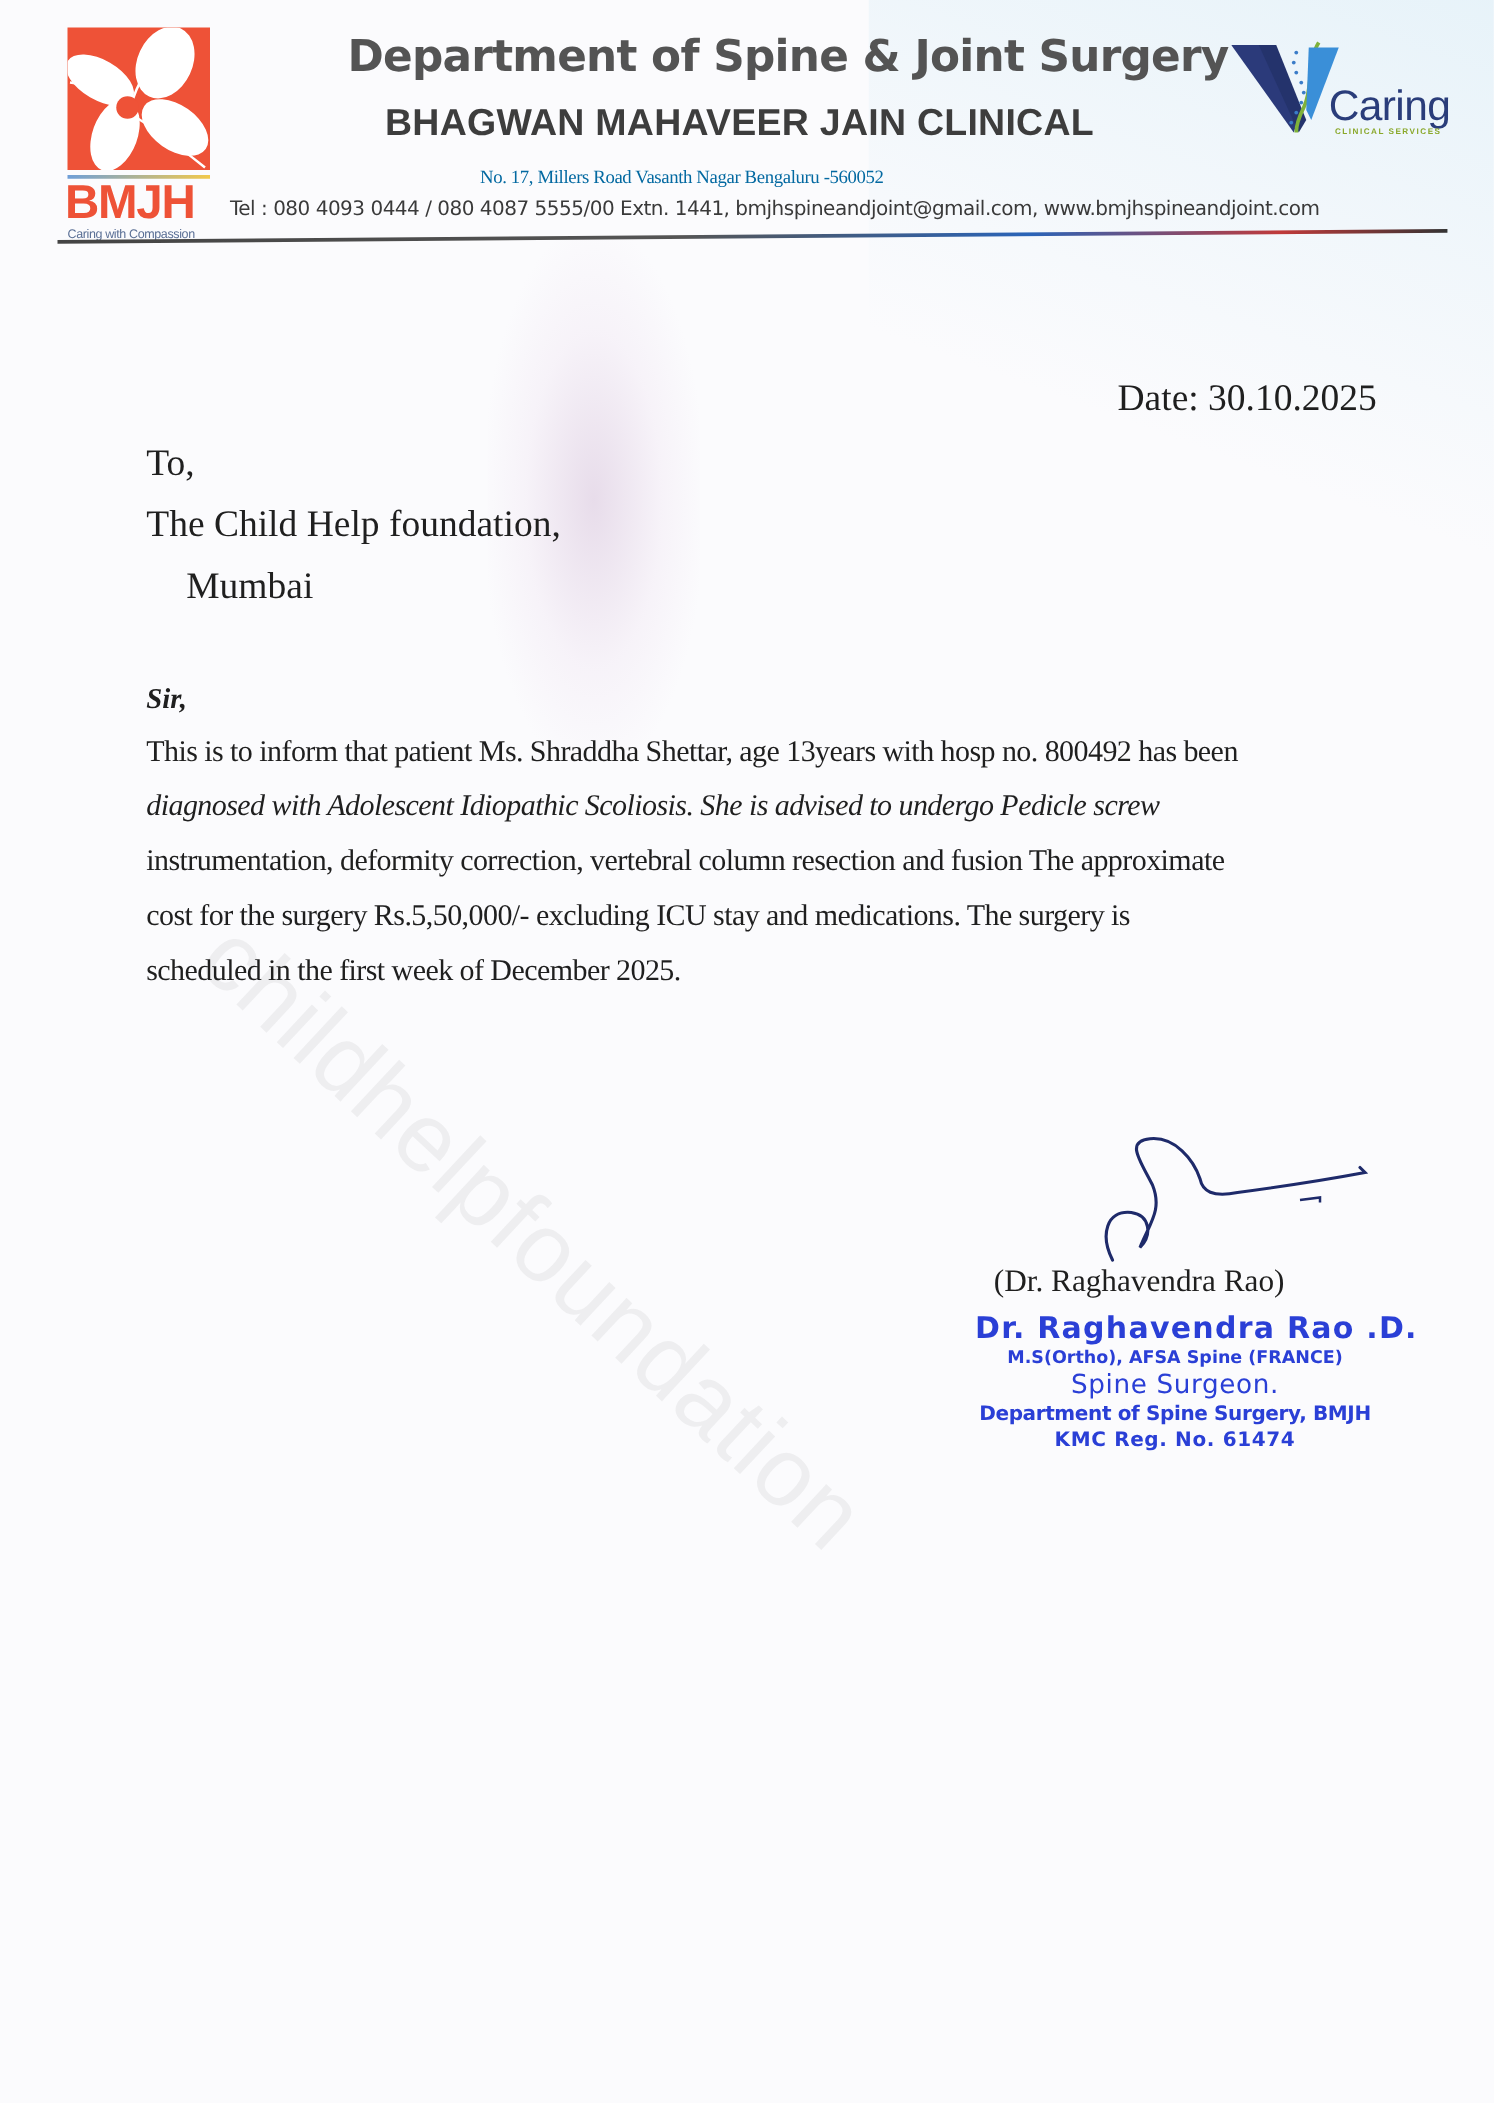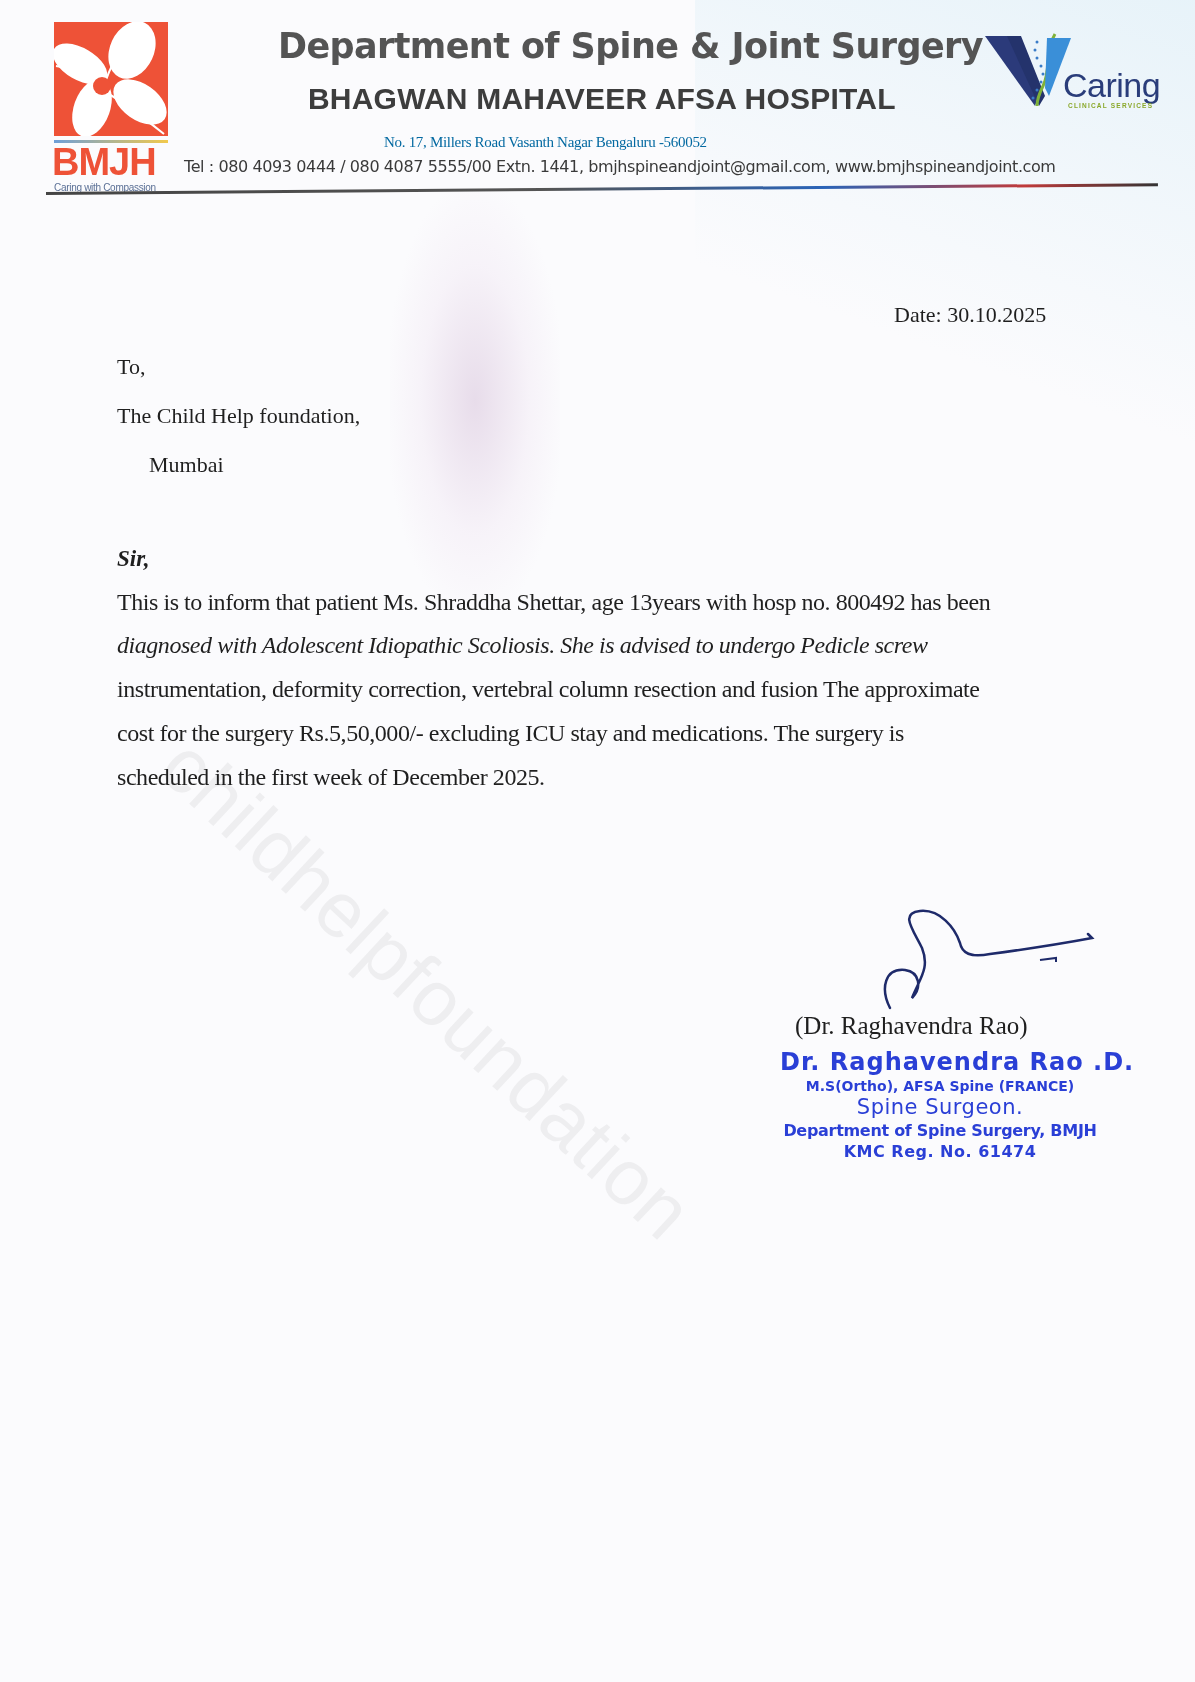--- a/index.html
+++ b/index.html
@@ -85,21 +85,21 @@
       font-family: "Liberation Sans", sans-serif;
       font-size: 34px; color: #2a3d7a; letter-spacing: -0.5px;
     }
     .logo-vitus .vitus-sub {
       position: absolute; left: 83px; top: 72px;
       font-family: "Liberation Sans", sans-serif; font-weight: bold;
       font-size: 6.5px; color: #8aa82a; letter-spacing: 1.2px;
     }
 
     
-    .txt { position: absolute; font-size: 22px; white-space: nowrap; color: #1f1f1f; }
+    .txt { position: absolute; font-size: 30px; white-space: nowrap; color: #1f1f1f; }
     .date { left: 894px; top: 302px; }
     .to { left: 117px; top: 354px; }
     .recipient { left: 117px; top: 403px; }
     .city { left: 117px; top: 452px; margin-left: 32px; }
     .salutation { left: 117px; top: 546px; font-weight: bold; font-size: 23px; font-style: italic; }
     .para-line { left: 117px; font-size: 24px; letter-spacing: -0.45px; }
 
     
     .signature-svg { position: absolute; left: 860px; top: 908px; width: 240px; height: 110px; }
     .signer { left: 795px; top: 982px; font-size: 25px; margin-top: 30px; }
@@ -135,21 +135,21 @@
       </g>
       <circle cx="48" cy="64" r="9" fill="#ee5237"></circle>
     </svg>
   </div>
   <div class="stripe"></div>
   <div class="letters">BMJH</div>
   <div class="tagline">Caring with Compassion</div>
 </div>
 
 <div class="dept-title">Department of Spine &amp; Joint Surgery</div>
-<div class="hosp-title">BHAGWAN MAHAVEER AFSA HOSPITAL</div>
+<div class="hosp-title">BHAGWAN MAHAVEER JAIN CLINICAL</div>
 <div class="address">No. 17, Millers Road  Vasanth Nagar  Bengaluru  -560052</div>
 <div class="contact">Tel : 080 4093 0444 / 080 4087 5555/00  Extn. 1441, bmjhspineandjoint@gmail.com, www.bmjhspineandjoint.com</div>
 <div class="header-rule"></div>
 
 <div class="logo-vitus">
   <svg width="110" height="85" viewBox="0 0 110 85" style="position:absolute;left:0;top:0;">
     <path d="M0 6 L34 6 L56 58 L50 76 Z" fill="#2b3a7a"></path>
     <path d="M22 6 L36 6 L60 66 L54 76 Z" fill="#24336c"></path>
     <path d="M70 4 C 60 20, 66 40, 58 56 C 54 64, 52 70, 52 76" stroke="#7fb23a" stroke-width="3" fill="none"></path>
     <path d="M62 8 L86 8 L64 66 L60 58 Z" fill="#3a8fd8"></path>

